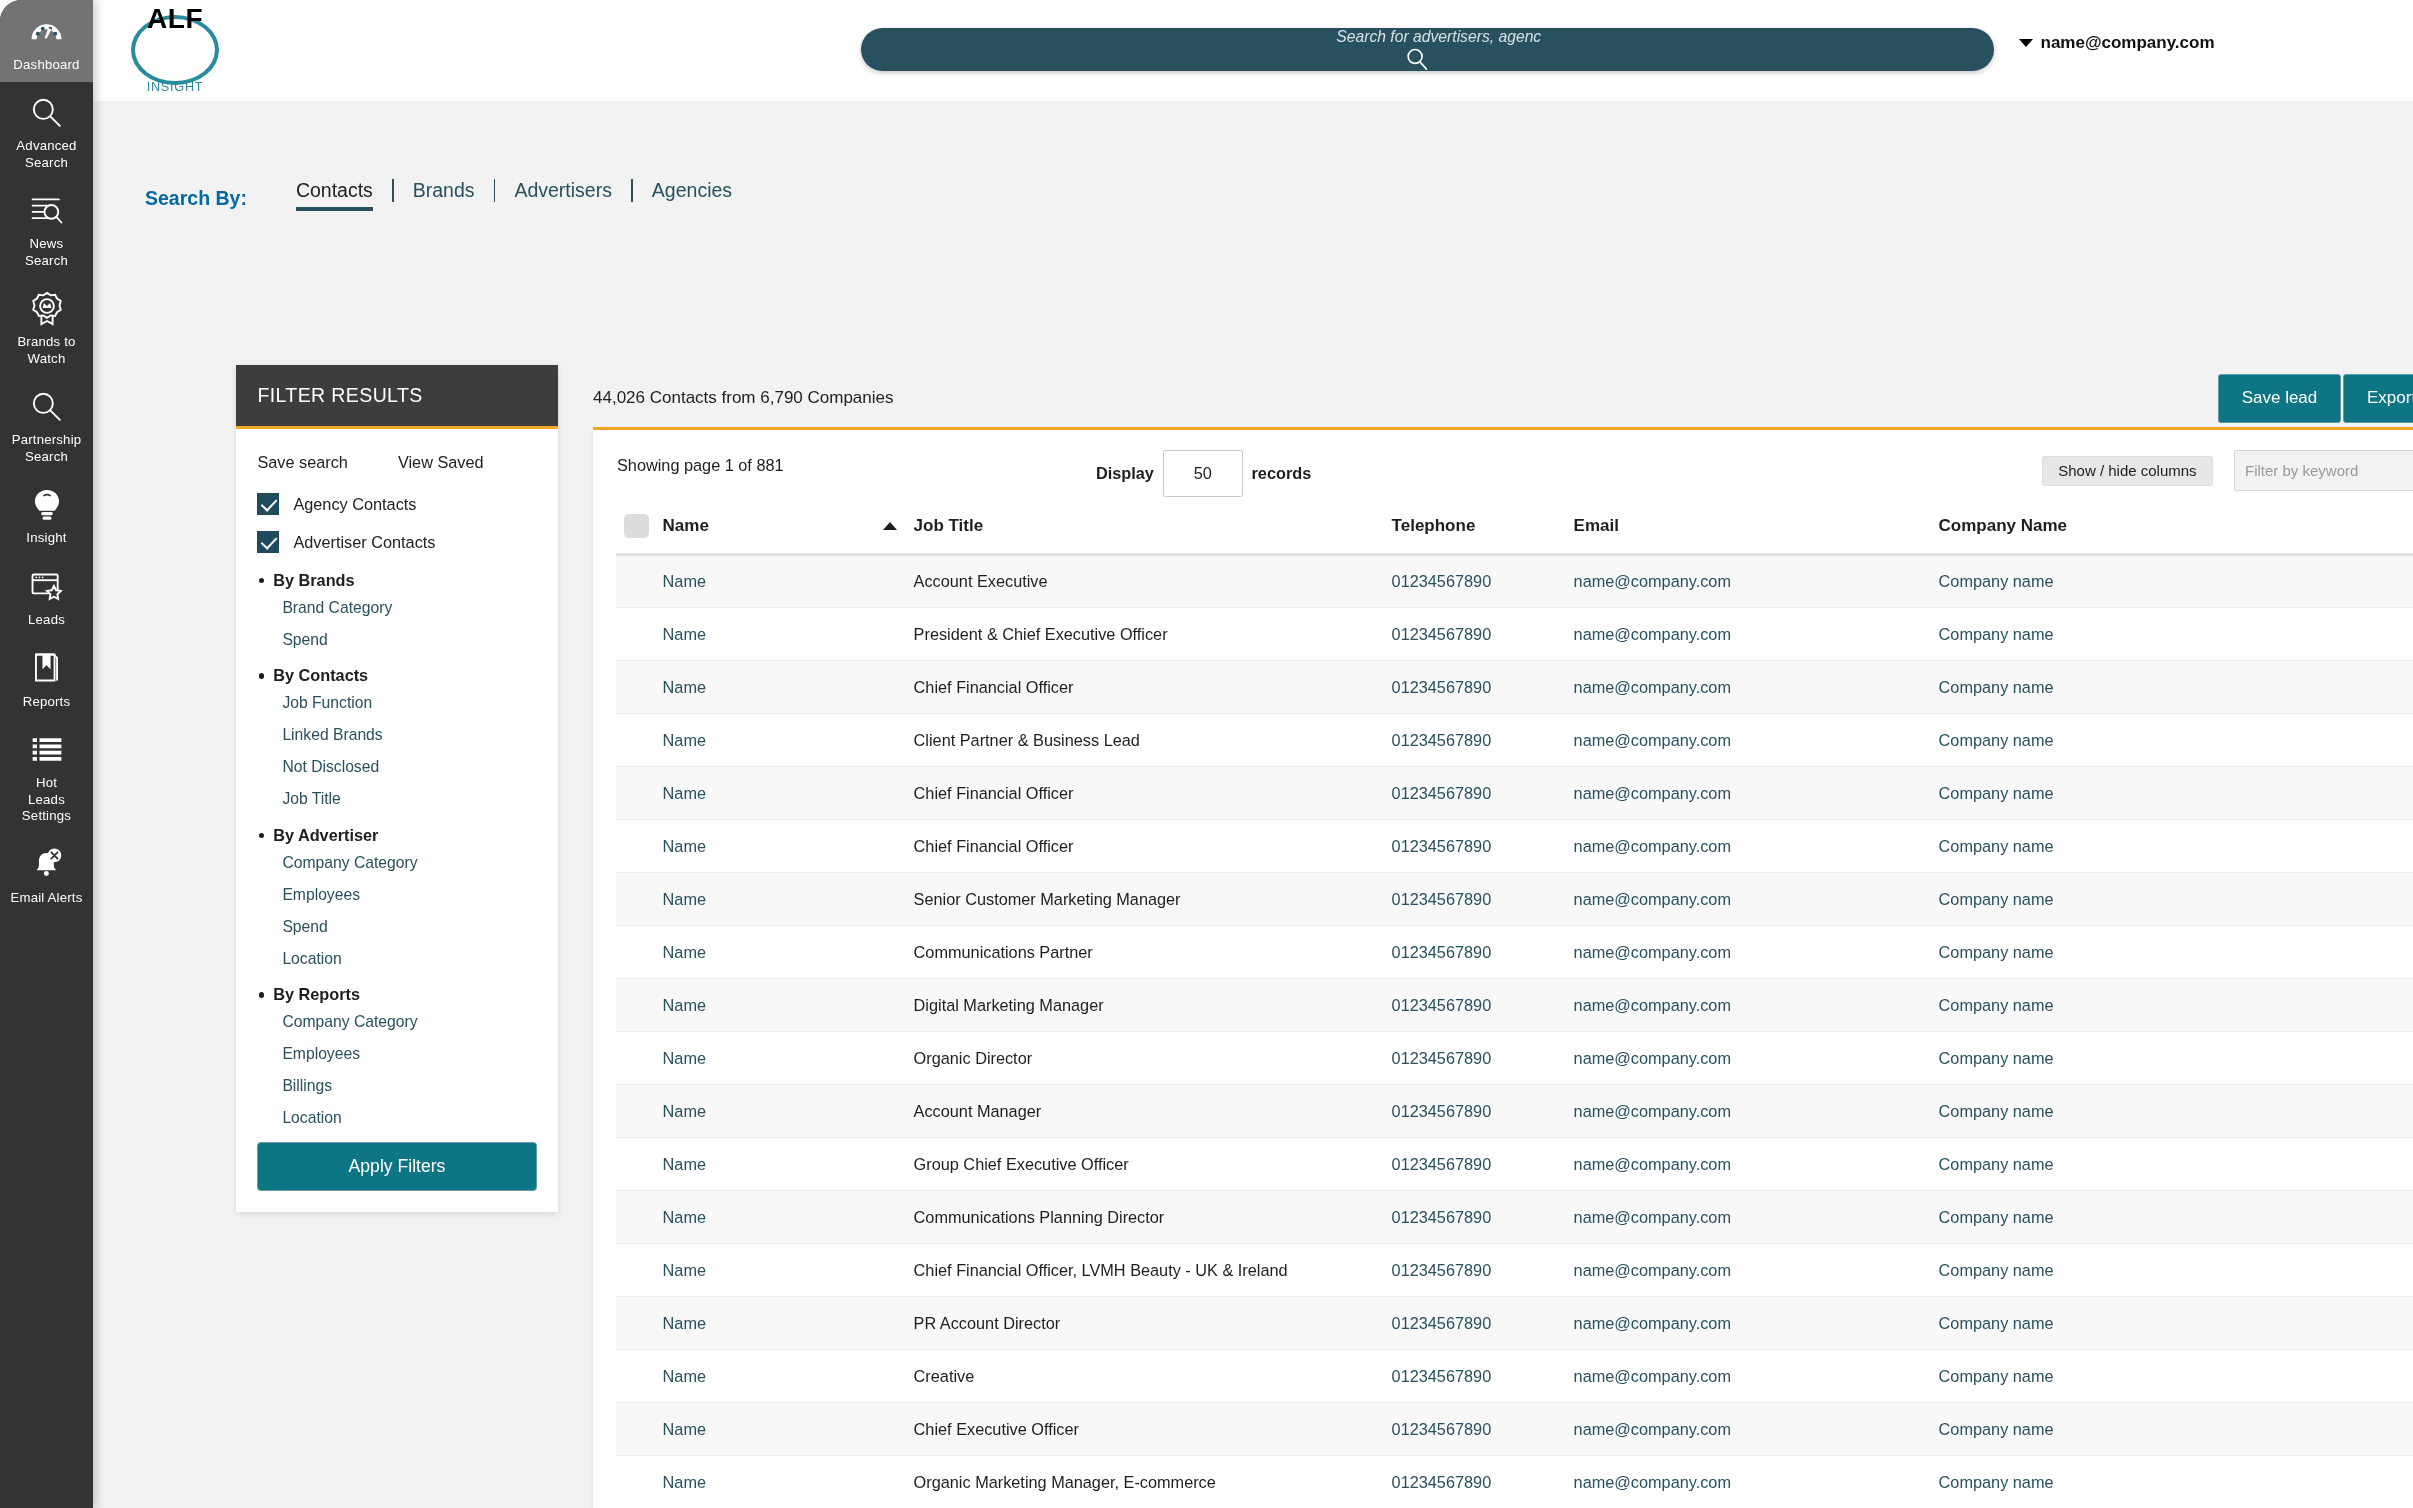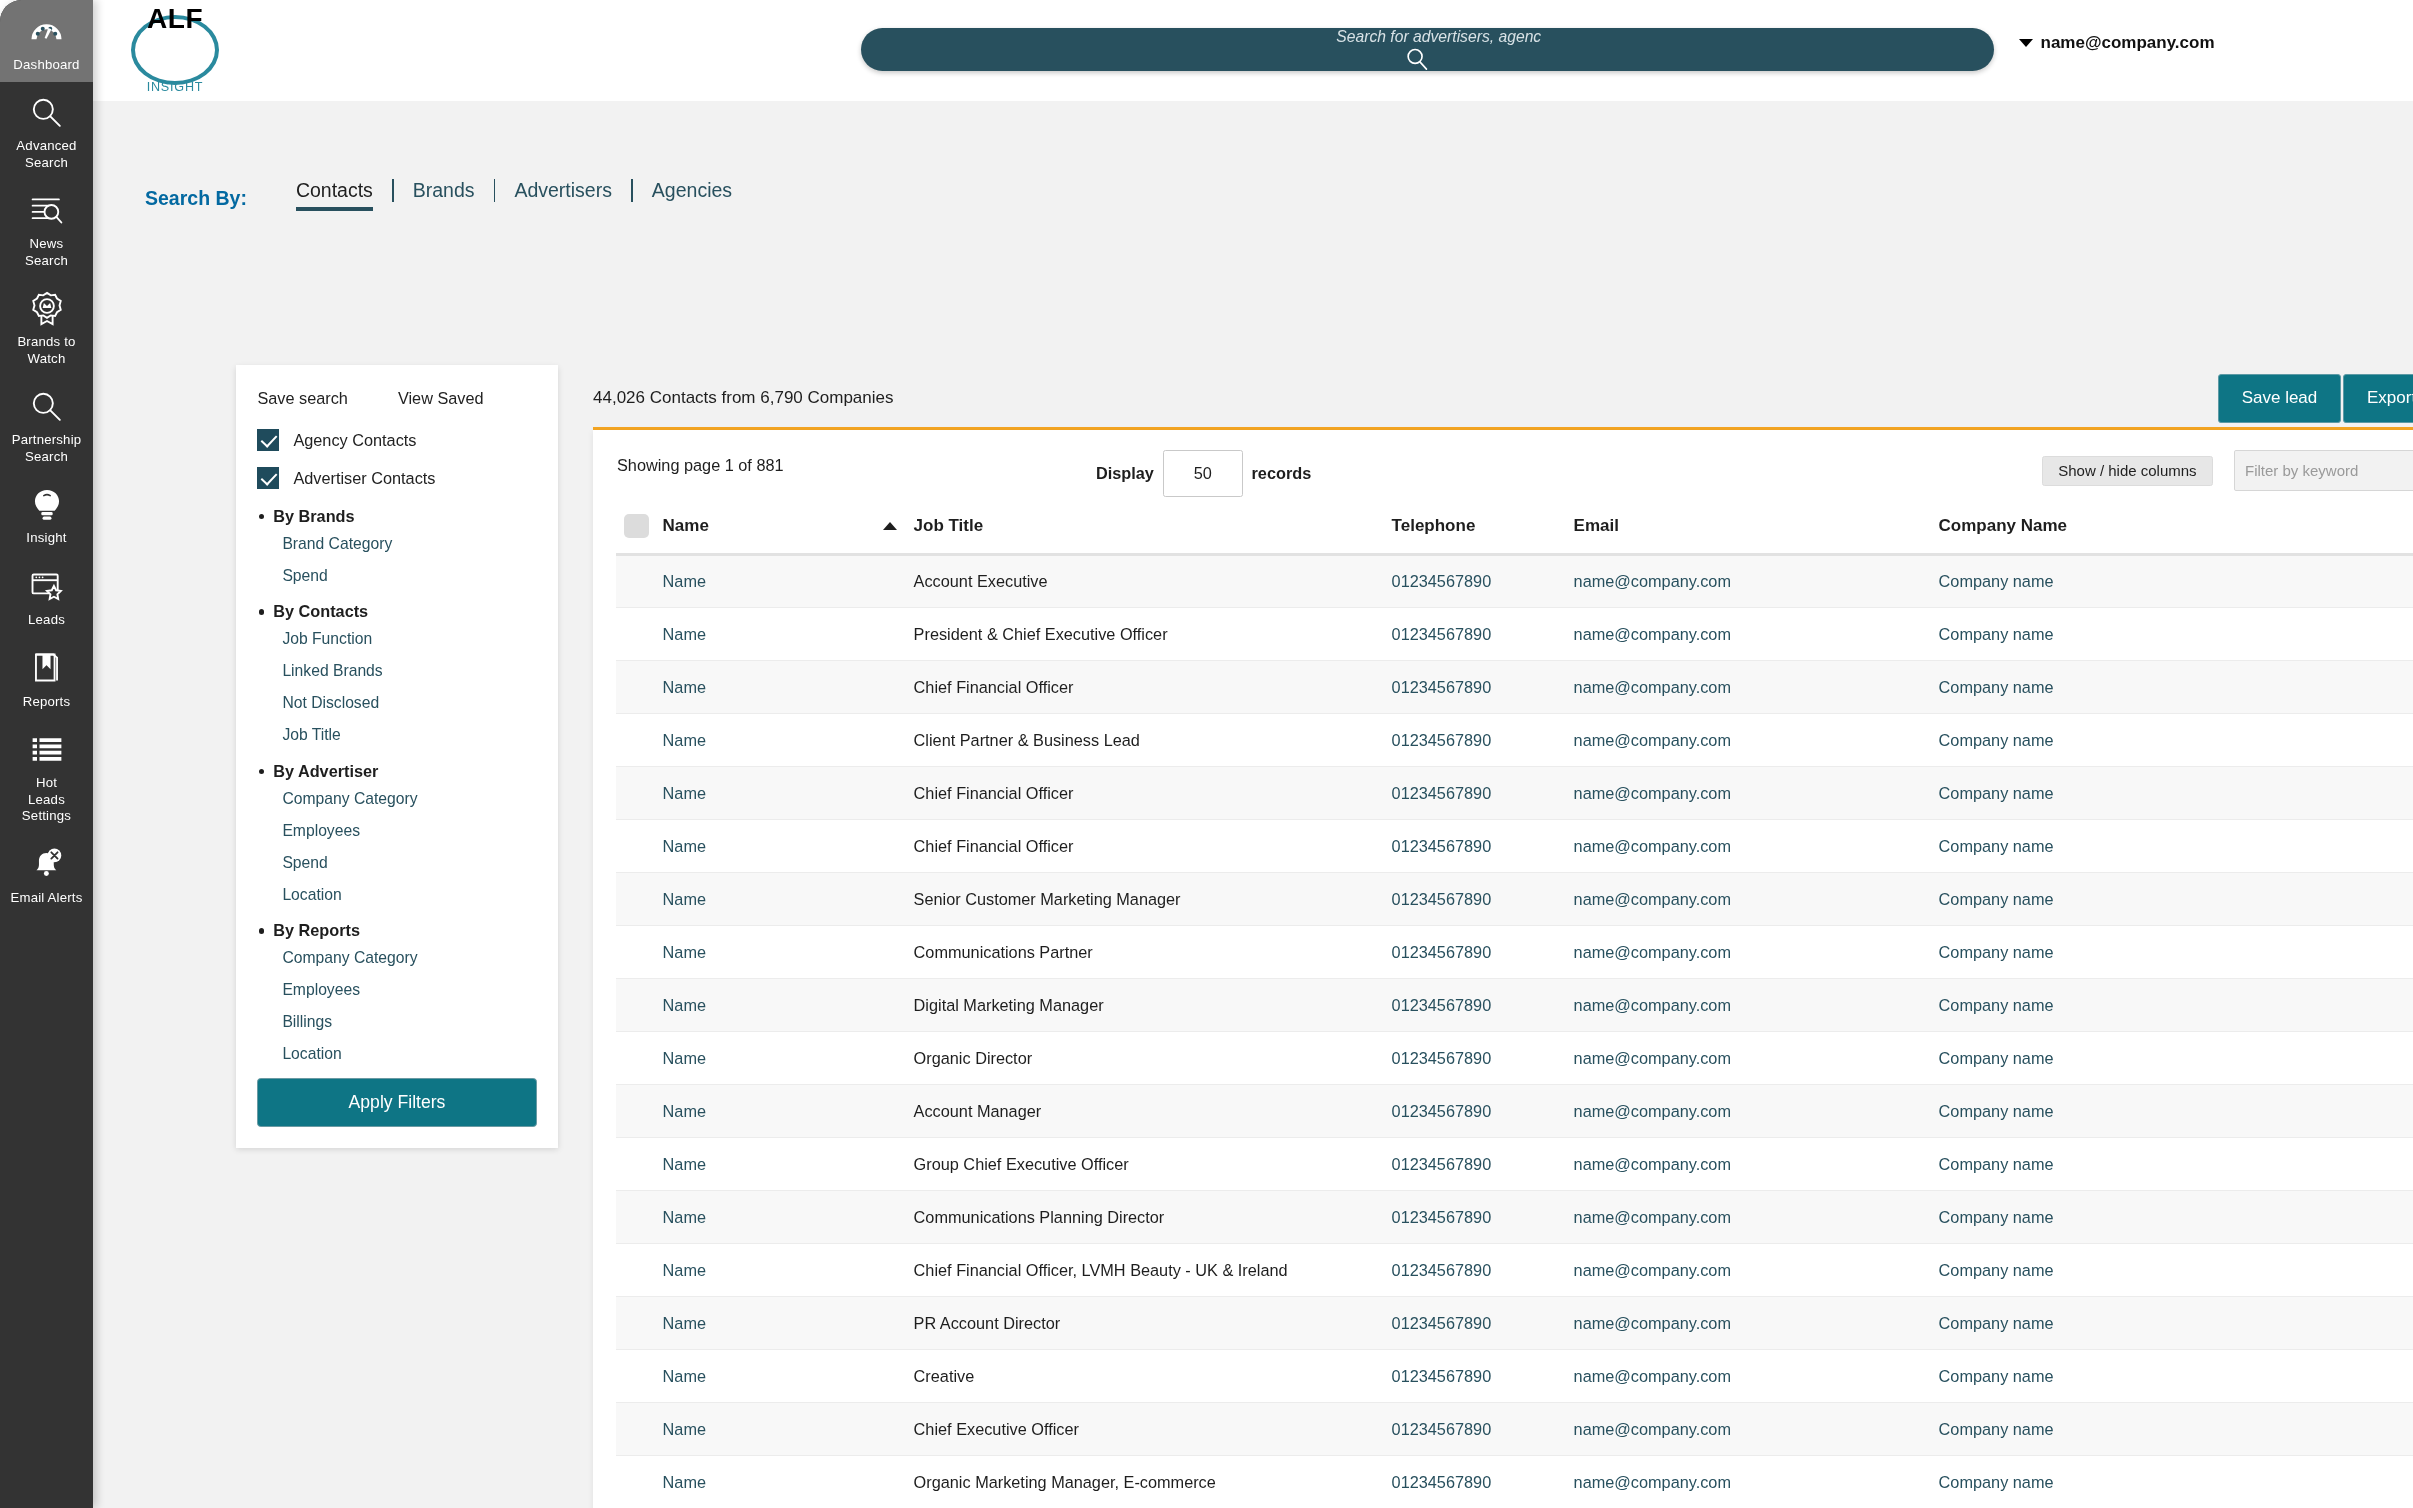--- a/index.html
+++ b/index.html
@@ -495,20 +495,23 @@
       <span class="tab active">Contacts</span>
       <span class="tab-sep"></span>
       <span class="tab">Brands</span>
       <span class="tab-sep"></span>
       <span class="tab">Advertisers</span>
       <span class="tab-sep"></span>
       <span class="tab">Agencies</span>
     </div>
 
     <aside class="filter-panel">
+      <div class="filter-head">
+        <span class="filter-head-title">FILTER RESULTS</span>
+      </div>
       <div class="filter-body">
 
         <div class="filter-saverow">
           <span>Save search</span>
           <span>View Saved</span>
         </div>
 
         <div class="chk-row">
           <span class="chk"></span>
           <span class="chk-label">Agency Contacts</span>

